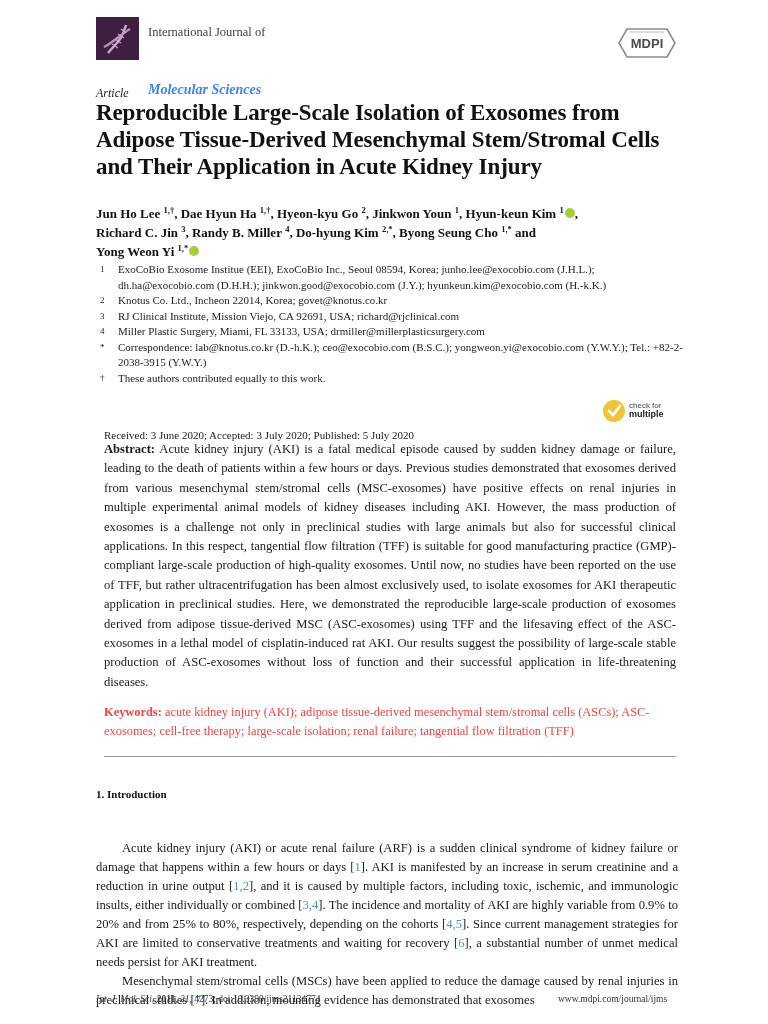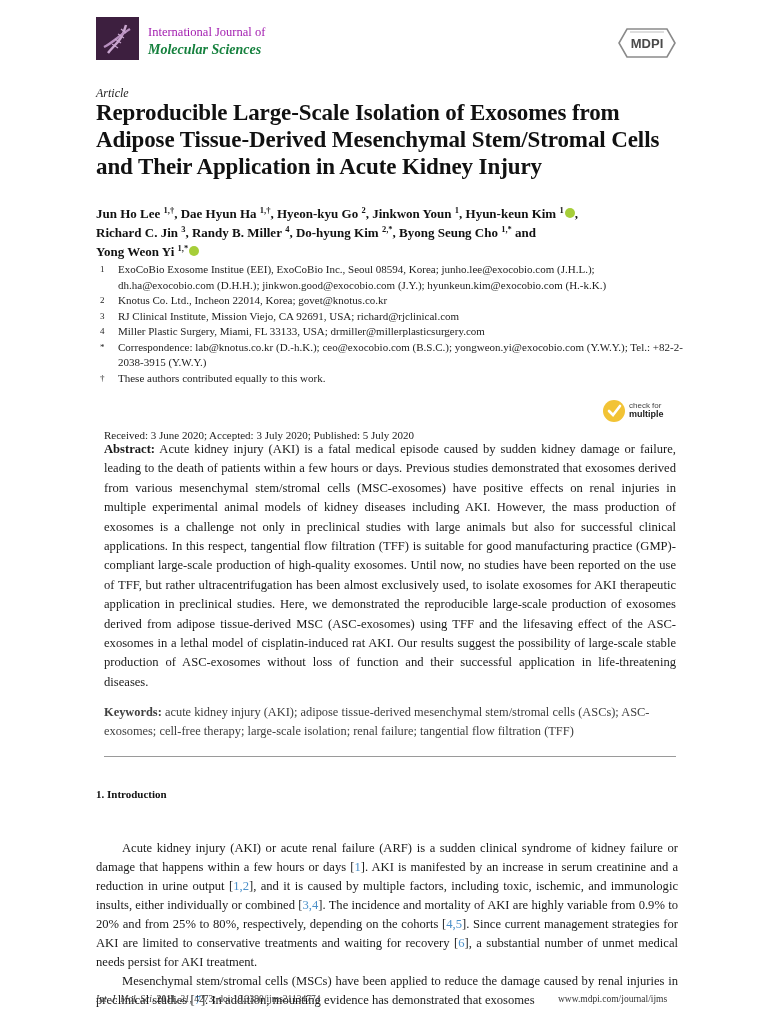--- a/index.html
+++ b/index.html
@@ -4,22 +4,22 @@
   <style>
     html, body { margin: 0; padding: 0; background: #ffffff; }
     body { width: 768px; height: 1024px; position: relative; overflow: hidden;
       font-family: "Liberation Serif", "DejaVu Serif", serif; color: #1a1a1a; }
     .abs { position: absolute; }
 
     
     .journal-logo { left: 96px; top: 17px; width: 43px; height: 43px; background: #3d1f3f; }
     .journal-logo svg { width: 43px; height: 43px; display: block; }
     .journal-name { left: 148px; top: 24px; line-height: 17px; }
-    .journal-name .l1 { font-size: 12.5px; color: #a21caf; display: block; }
-    .journal-name .l2 { font-size: 14px; font-style: italic; font-weight: bold; color: #15803d; display: block; }
+    .journal-name .l1 { font-size: 12.5px; color: #404040; display: block; }
+    .journal-name .l2 { font-size: 14px; font-style: italic; font-weight: bold; color: #3b82f6; display: block; margin-top: 40px; }
     .mdpi-logo { left: 617px; top: 27px; width: 60px; height: 32px; }
 
     .article-type { left: 96px; top: 86px; font-size: 12px; font-style: italic; color: #222; }
     .title { left: 96px; top: 99px; width: 590px; font-size: 23px; font-weight: bold; line-height: 27px; color: #111; letter-spacing: -0.1px; }
 
     .authors { left: 96px; top: 204px; width: 590px; font-size: 13px; font-weight: bold; line-height: 19px; color: #111; }
     .authors sup { font-size: 8.5px; vertical-align: 5px; line-height: 0; }
     .orcid { display: inline-block; width: 10px; height: 10px; border-radius: 50%; background: #a6ce39; vertical-align: 0px; margin-left: 1px; }
 
     .affils { left: 96px; top: 262px; width: 590px; font-size: 11px; line-height: 15.5px; color: #222; }
@@ -28,21 +28,21 @@
     .affil-text { flex: 1; }
 
     .dates { left: 104px; top: 429px; font-size: 11px; color: #222; }
     .check-updates { left: 603px; top: 399px; width: 76px; height: 26px; }
     .cu-circle { position: absolute; left: 0; top: 1px; width: 22px; height: 22px; border-radius: 50%; background: #f2c335; }
     .cu-text { position: absolute; left: 26px; top: 2px; font-family: "Liberation Sans", "DejaVu Sans", sans-serif; font-size: 8px; line-height: 9px; color: #444; }
     .cu-text b { font-size: 9px; color: #222; }
 
     .abstract { left: 104px; top: 440px; width: 572px; font-size: 12.6px; line-height: 19.4px; text-align: justify; color: #1a1a1a; }
     .abstract b, .keywords b { font-weight: bold; }
-    .keywords { left: 104px; top: 703px; width: 574px; font-size: 12.4px; line-height: 19.4px; color: #404040; }
+    .keywords { left: 104px; top: 703px; width: 574px; font-size: 12.4px; line-height: 19.4px; color: #ef4444; }
     .divider { left: 104px; top: 756px; width: 572px; height: 1px; background: #9a9a9a; }
 
     .section-heading { left: 96px; top: 788px; font-size: 11px; font-weight: bold; color: #111; }
     .body-text { left: 96px; top: 812px; width: 582px; font-size: 12.6px; line-height: 19px; text-align: justify; color: #1a1a1a; margin-top: 27px; }
     .body-text p { margin: 0; text-indent: 26px; }
     .cite { color: #4a8fc8; }
 
     .footer-left { left: 96px; top: 994px; font-size: 9.5px; color: #333; }
     .footer-right { left: 558px; top: 994px; font-size: 9.5px; color: #333; }
   </style>

